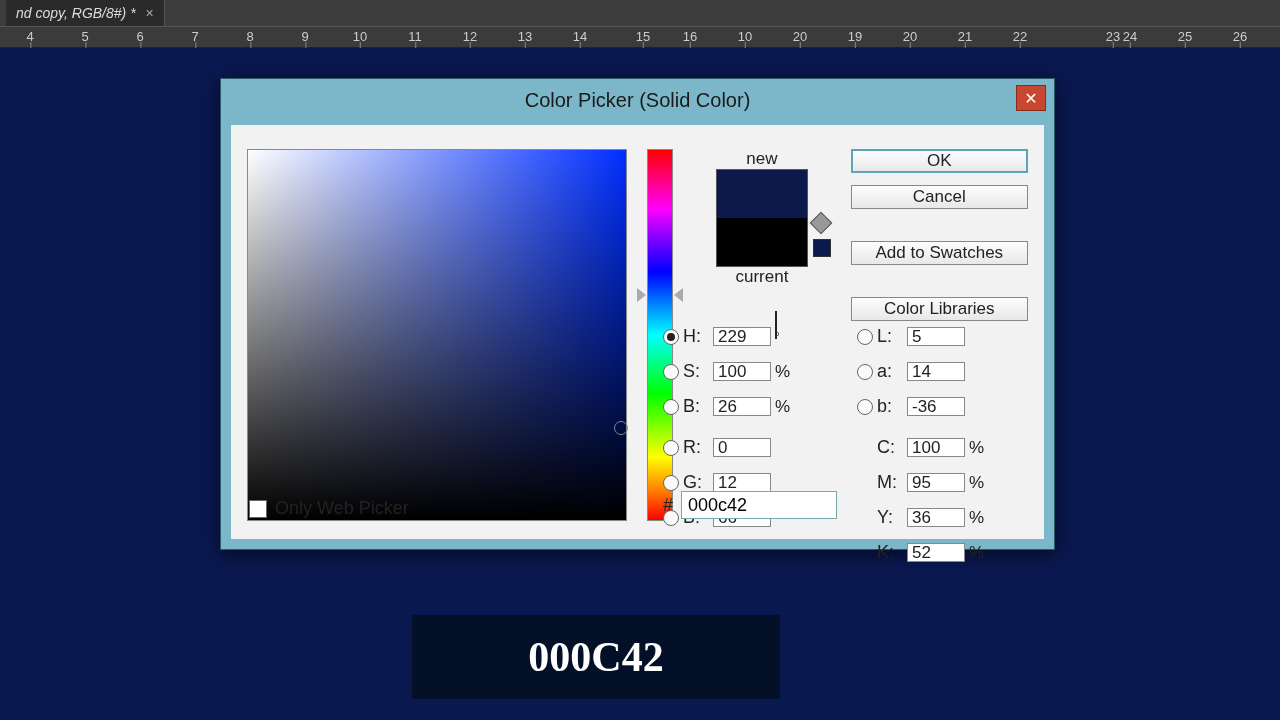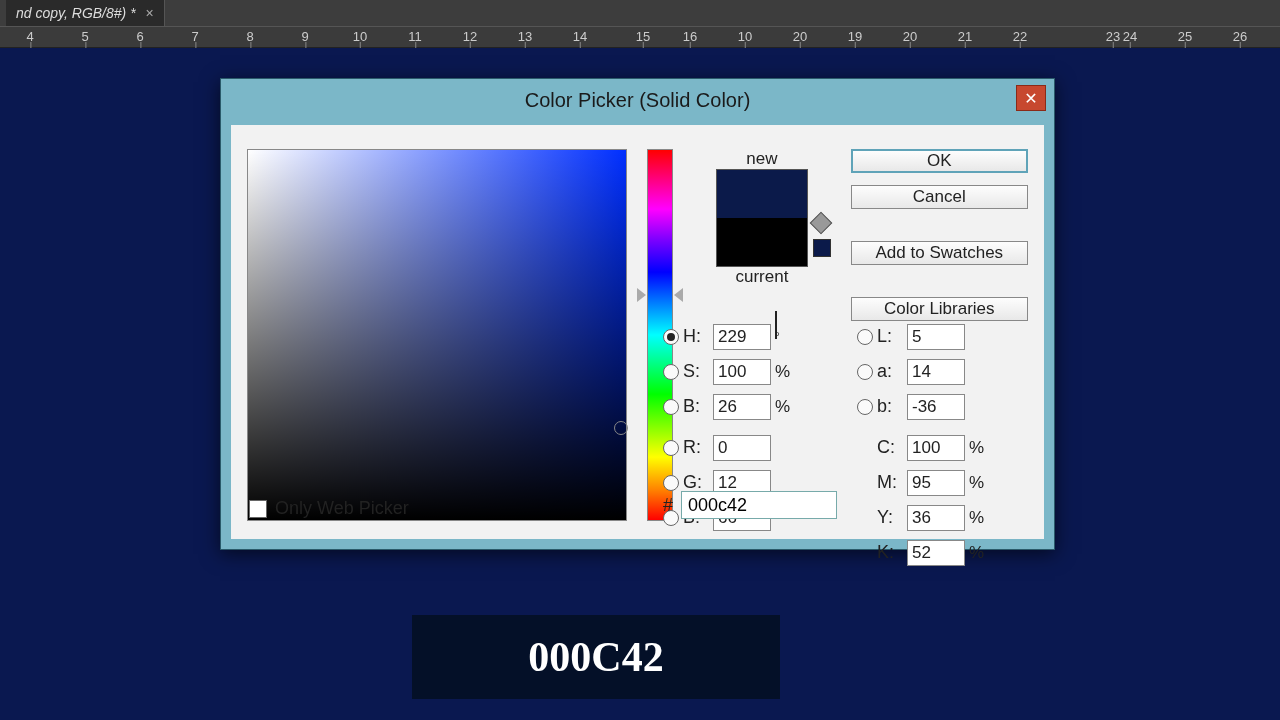--- a/index.html
+++ b/index.html
@@ -238,21 +238,21 @@
     display: inline-block;
   }
   .fl {
     width: 26px;
     display: inline-block;
   }
   .col-left { width: 190px; }
   .col-right { width: 170px; }
   .inp {
     width: 58px;
-    height: 26px;
+    height: 19px;
     border: 1px solid #888;
     background: #fff;
     font-size: 17px;
     padding: 0 4px;
     color: #222;
   }
   .unit { width: 24px; font-size: 17px; }
   .hex-row {
     position: absolute;
     left: 432px;

